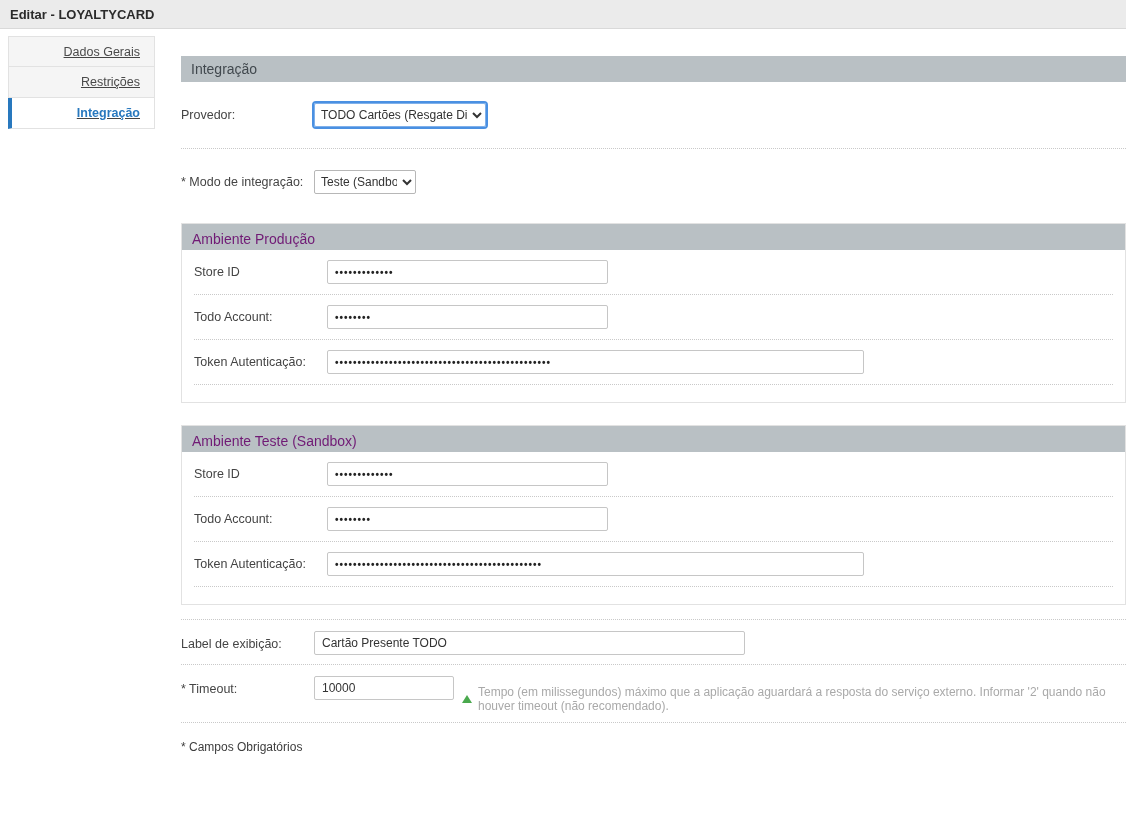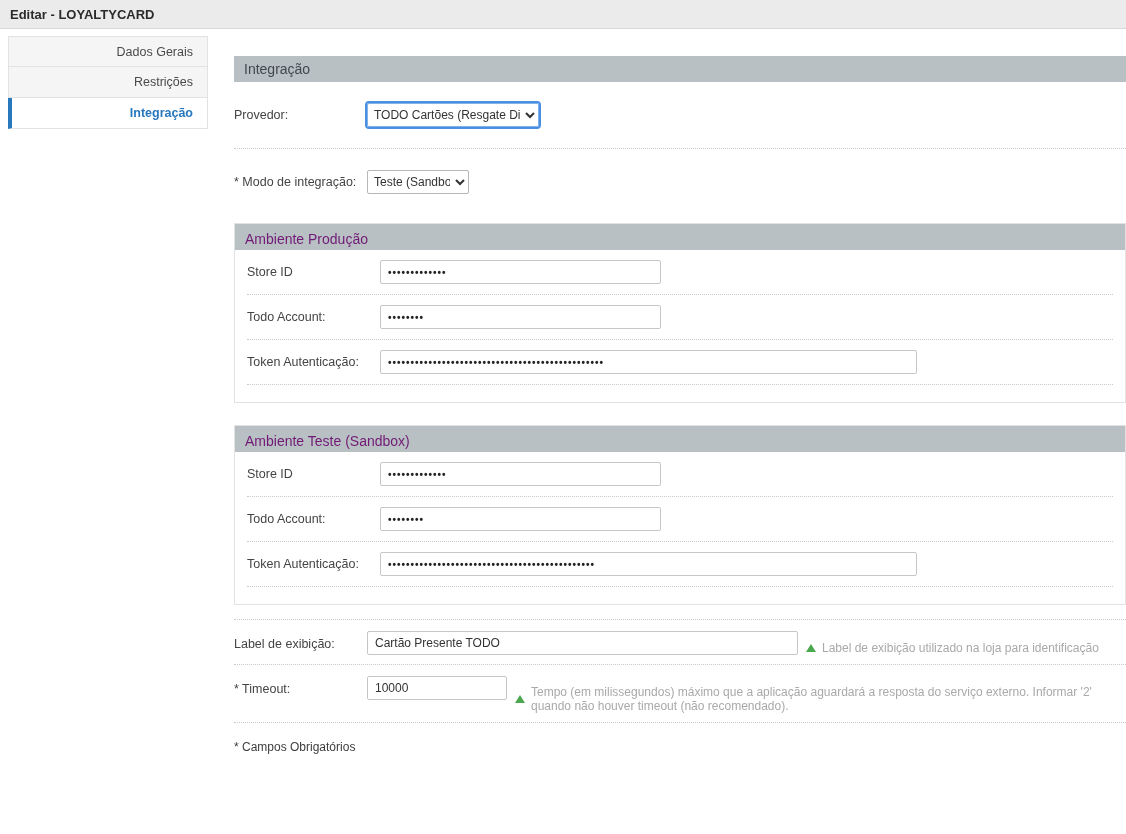--- a/index.html
+++ b/index.html
@@ -17,21 +17,21 @@
     border-bottom: 1px solid #d9d9d9;
     display: flex;
     align-items: center;
     padding: 8px 10px;
   }
   .topbar .title { font-weight: bold; font-size: 13px; color: #2b2b2b; }
 
   .layout { display: flex; align-items: flex-start; }
 
   
-  .sidebar { width: 200px; margin-left: 8px; margin-top: 7px; flex: none; }
+  .sidebar { width: 147px; margin-left: 8px; margin-top: 7px; flex: none; text-decoration: underline; }
   .side-item {
     height: 31px;
     background: #f5f5f5;
     border: 1px solid #e2e2e2;
     border-top: none;
     display: flex;
     align-items: center;
     justify-content: flex-end;
     padding-right: 14px;
     color: #4a4a4a;
@@ -199,24 +199,20 @@
         </div>
       </div>
     </section>
 
     <div class="rows-after">
 
       <div class="form-row hint-row row-line top-line">
         <label class="flabel">Label de exibição:</label>
         <div class="ctrl">
           <input type="text" class="txt w-label" value="Cartão Presente TODO" style="">
-          <div class="hint">
-            <span class="hint-icon"></span>
-            <span class="hint-text">Label de exibição utilizado na loja para identificação</span>
-          </div>
         </div>
       </div>
 
       <div class="form-row hint-row row-line">
         <label class="flabel">* Timeout:</label>
         <div class="ctrl">
           <input type="text" class="txt w-small" value="10000" style="">
           <div class="hint">
             <span class="hint-icon"></span>
             <span class="hint-text">Tempo (em milissegundos) máximo que a aplicação aguardará a resposta do serviço externo. Informar '2' quando não houver timeout (não recomendado).</span>

